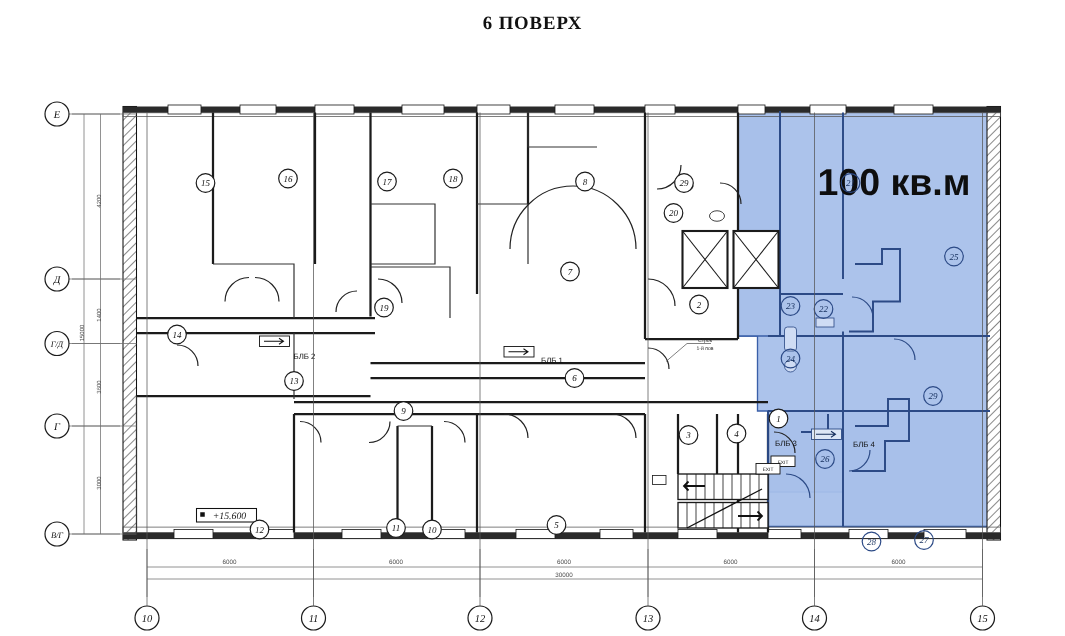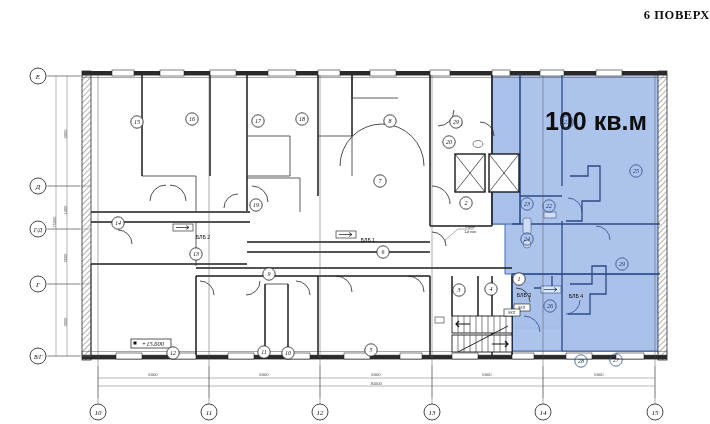--- a/index.html
+++ b/index.html
@@ -1,19 +1,19 @@
 <!DOCTYPE html>
 <html><head>
 <meta charset="utf-8">
 <style>
   html,body{margin:0;padding:0;background:#ffffff;}
   body{width:710px;height:424px;position:relative;overflow:hidden;
        font-family:"Liberation Serif",serif;color:#1a1a1a;}
 
-  #title{position:absolute;top:8px;left:0;width:710px;text-align:right;
+  #title{position:absolute;top:8px;left:0;width:710px;text-align:center;
          font-family:"Liberation Serif",serif;font-weight:bold;font-size:12.5px;
          letter-spacing:.6px;color:#111;}
 
   #plan{position:absolute;left:0;top:26px;width:710px;height:398px;}
   svg{display:block;}
 
   .hl{fill:#a8c0ea;fill-opacity:.95;stroke:#3a5fa8;stroke-width:.9;}
   .wallmid{fill:#2a2a2a;}
   .wallhatch{fill:url(#hatch);stroke:#111;stroke-width:.7;}
   .wl{stroke:#1b1b1b;fill:none;}

